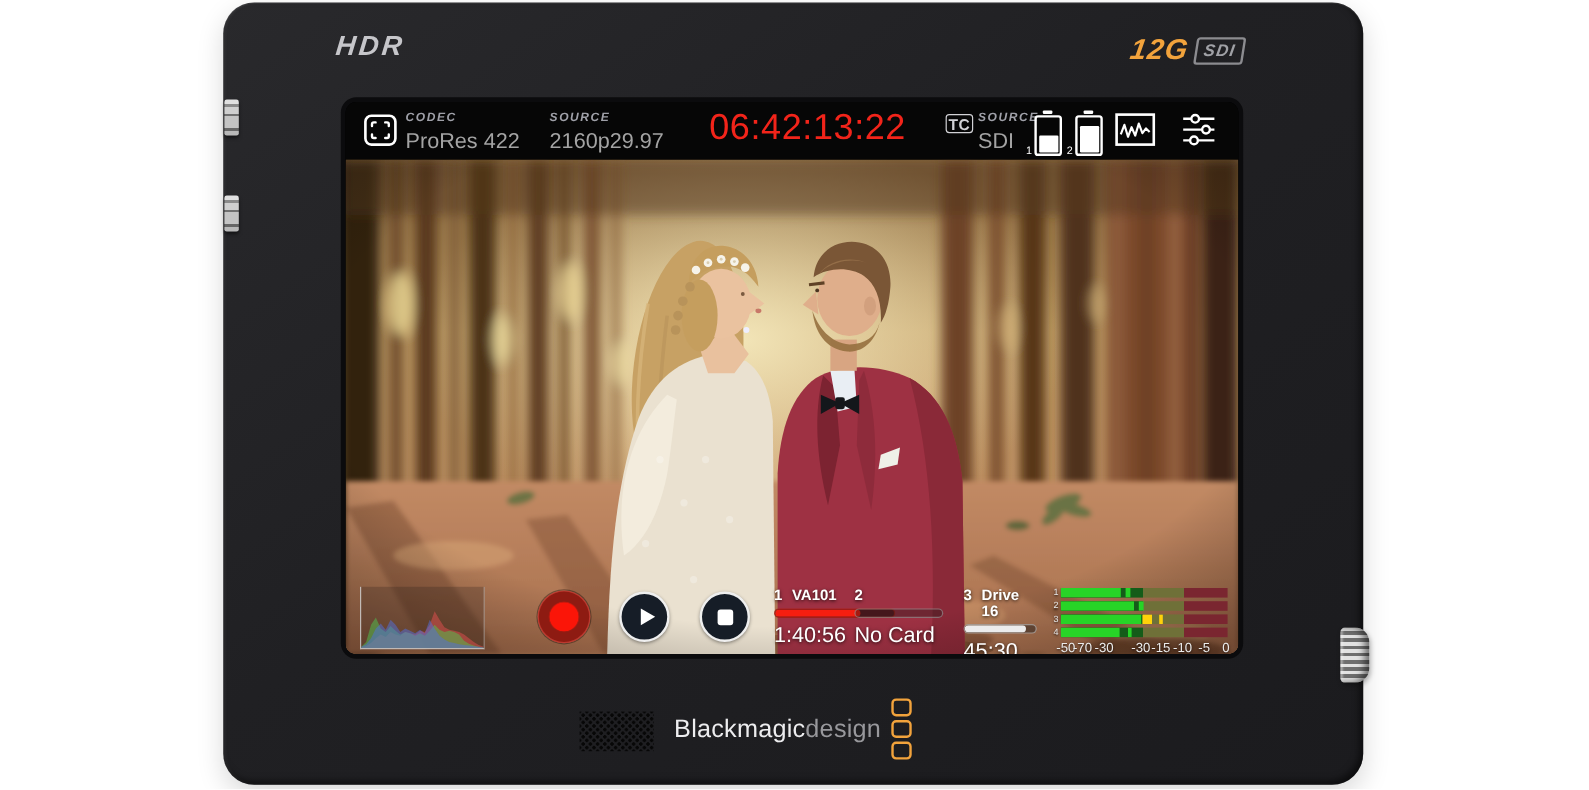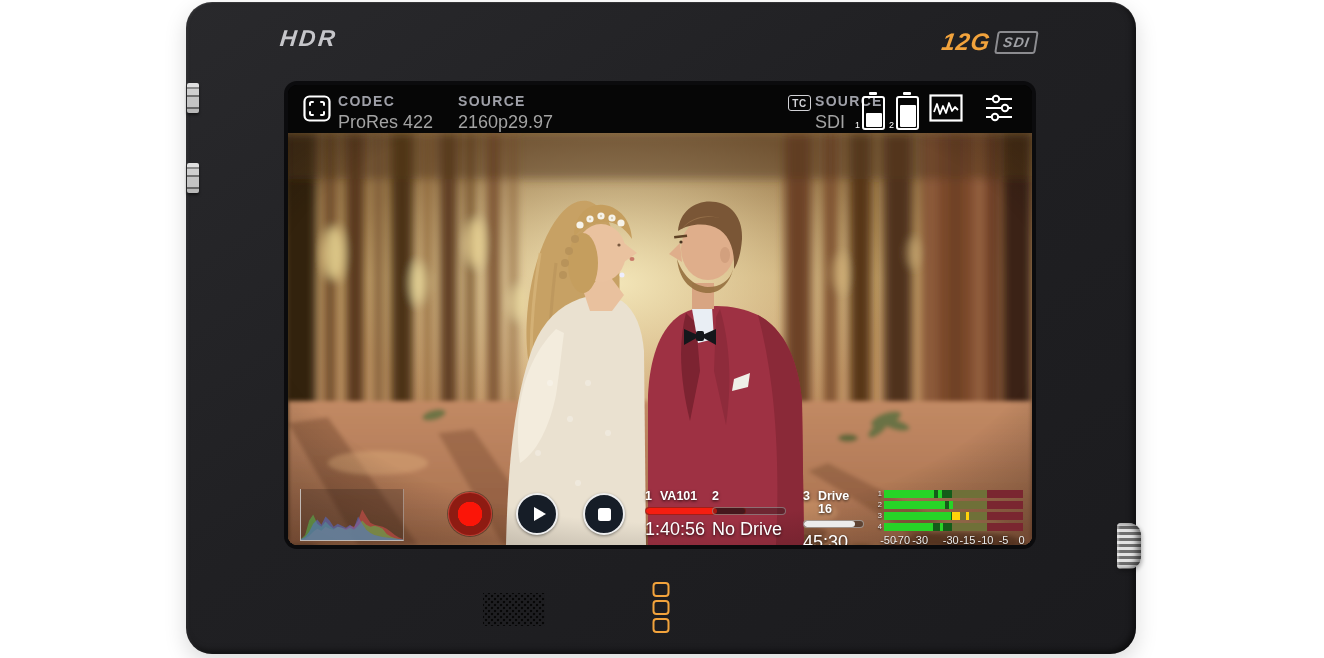--- a/index.html
+++ b/index.html
@@ -32,26 +32,26 @@
   .brand-text{font-size:21px;letter-spacing:.2px;white-space:nowrap;}
   .brand-p{color:#ededef}.brand-s{color:#98989c}
   .brand-squares{display:flex;flex-direction:column;gap:3px;}
   .brand-squares i{width:13px;height:11px;border:2.5px solid #f2a33c;border-radius:4px;display:block;}
 
   
   .screen{position:absolute;left:102px;top:83px;width:744px;height:460px;background:#000;
     border-radius:9px;overflow:hidden;box-shadow:0 0 0 4px #0b0b0d;}
   .statusbar{position:relative;width:744px;height:48px;background:#060606;}
   .sgroup{position:absolute;top:8px;}
-  .slabel{font-size:14px;font-weight:bold;letter-spacing:1.3px;color:#9fa0a8;}
+  .slabel{font-size:10px;font-weight:bold;letter-spacing:1.3px;color:#9fa0a8;font-style:italic;}
   .svalue{font-size:18px;color:#a3a3a3;margin-top:3px;}
   .frameicon{position:absolute;left:15px;top:10px;}
   .timecode{position:absolute;left:303px;top:5px;font-size:30px;letter-spacing:.5px;color:#f2241a;}
   .tcbadge{position:absolute;left:500px;top:10px;width:21px;height:14px;border:1.5px solid #d2d2d6;
-    border-radius:3px;color:#d2d2d6;font-size:10px;font-weight:bold;display:flex;align-items:center;justify-content:center;letter-spacing:.5px;}
+    border-radius:3px;color:#d2d2d6;font-size:13px;font-weight:bold;display:flex;align-items:center;justify-content:center;letter-spacing:.5px;}
   .batgroup{position:absolute;top:7px;display:flex;align-items:flex-end;gap:2px;}
   .bg1{left:567px}.bg2{left:601px}
   .bat-num{font-size:9px;color:#fff;line-height:10px;}
   .bat{position:relative;width:19px;height:30px;border:2px solid #fff;border-radius:3px;margin-top:4px;}
   .bat::before{content:'';position:absolute;top:-6px;left:4.5px;width:8px;height:3px;background:#fff;border-radius:1px;}
   .bat-fill{position:absolute;left:1.5px;right:1.5px;bottom:1.5px;background:#fff;border-radius:1px;}
   .scopeicon{position:absolute;left:641px;top:9px;}
   .slidericon{position:absolute;left:696px;top:8px;}
 
   .video{position:absolute;left:0;top:48px;width:744px;height:412px;overflow:hidden;background:#2a1c10;}
@@ -118,20 +118,21 @@
           </svg>
         </div>
         <div class="sgroup" style="left:50px">
           <div class="slabel">CODEC</div>
           <div class="svalue">ProRes 422</div>
         </div>
         <div class="sgroup" style="left:170px">
           <div class="slabel">SOURCE</div>
           <div class="svalue">2160p29.97</div>
         </div>
+        <div class="timecode" style="color: rgb(242, 36, 26);">06:42:13:22</div>
         <div class="tcbadge">TC</div>
         <div class="sgroup" style="left:527px">
           <div class="slabel">SOURCE</div>
           <div class="svalue">SDI</div>
         </div>
         <div class="batgroup bg1">
           <span class="bat-num">1</span>
           <span class="bat">
               <span class="bat-fill" style="height: 45%;"></span>
             </span>
@@ -341,21 +342,21 @@
           <div class="slot-time">1:40:56</div>
         </div>
         <div class="slot ovtext" style="left:424px;width:74px">
           <div class="slot-head">
             <span>2</span>
             <span></span>
           </div>
           <div class="slot-bar sb-empty">
               <div class="slot-fill" style="width: 0%; background: transparent;"></div>
             </div>
-          <div class="slot-time">No Drive</div>
+          <div class="slot-time">No Card</div>
         </div>
         <div class="slot ovtext" style="left:515px;width:61px">
           <div class="slot-head">
             <span>3</span>
             <span>Drive 16</span>
           </div>
           <div class="slot-bar sb-ready">
               <div class="slot-fill" style="width: 86%; background: rgb(236, 236, 236);"></div>
             </div>
           <div class="slot-time">45:30</div>
@@ -402,20 +403,23 @@
               <span style="left: 73%;">-10</span>
               <span style="left: 86%;">-5</span>
               <span style="left: 99%;">0</span>
             </div>
         </div>
       </div>
     </div>
 
     <div class="speaker"></div>
     <div class="brand">
+      <div class="brand-text">
+        <span class="brand-p">Blackmagic</span><span class="brand-s">design</span>
+      </div>
       <div class="brand-squares">
           <i></i>
           <i></i>
           <i></i>
         </div>
     </div>
 
   </div>
 </div>
 

